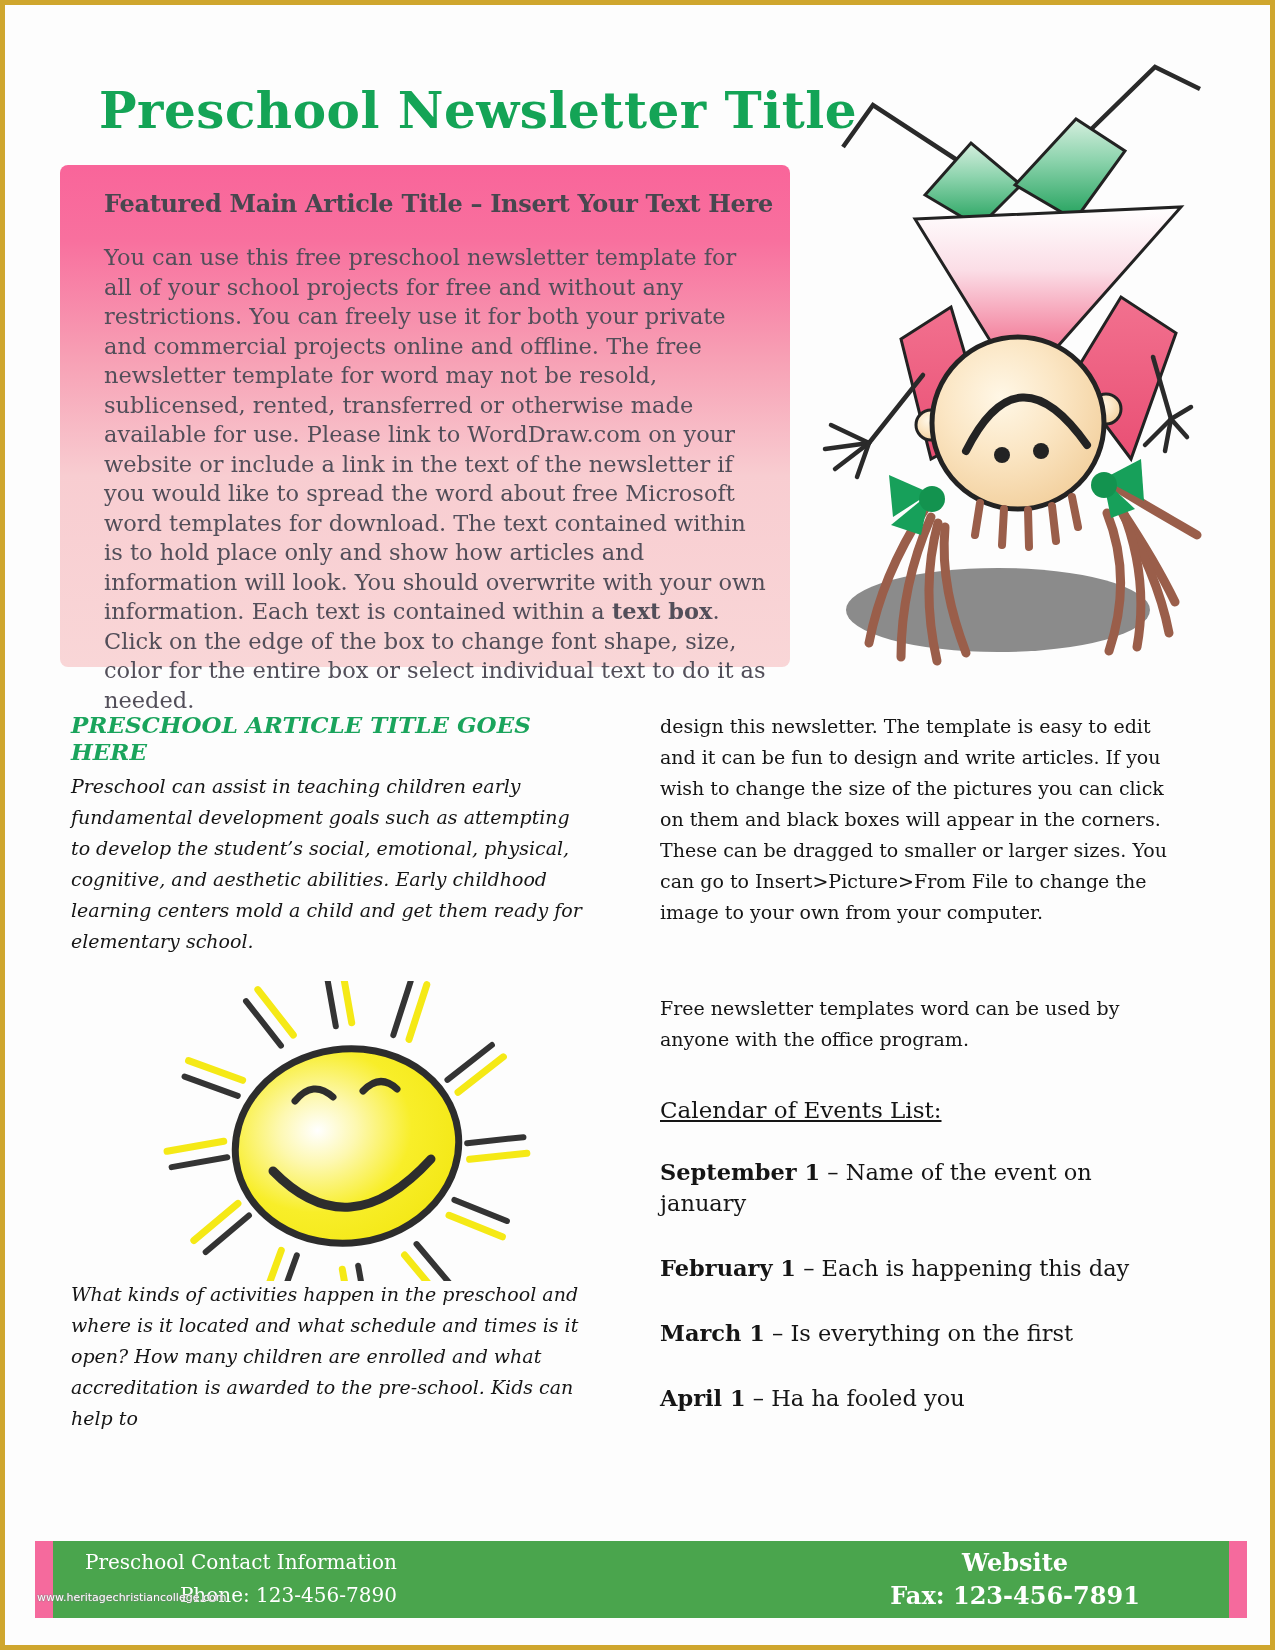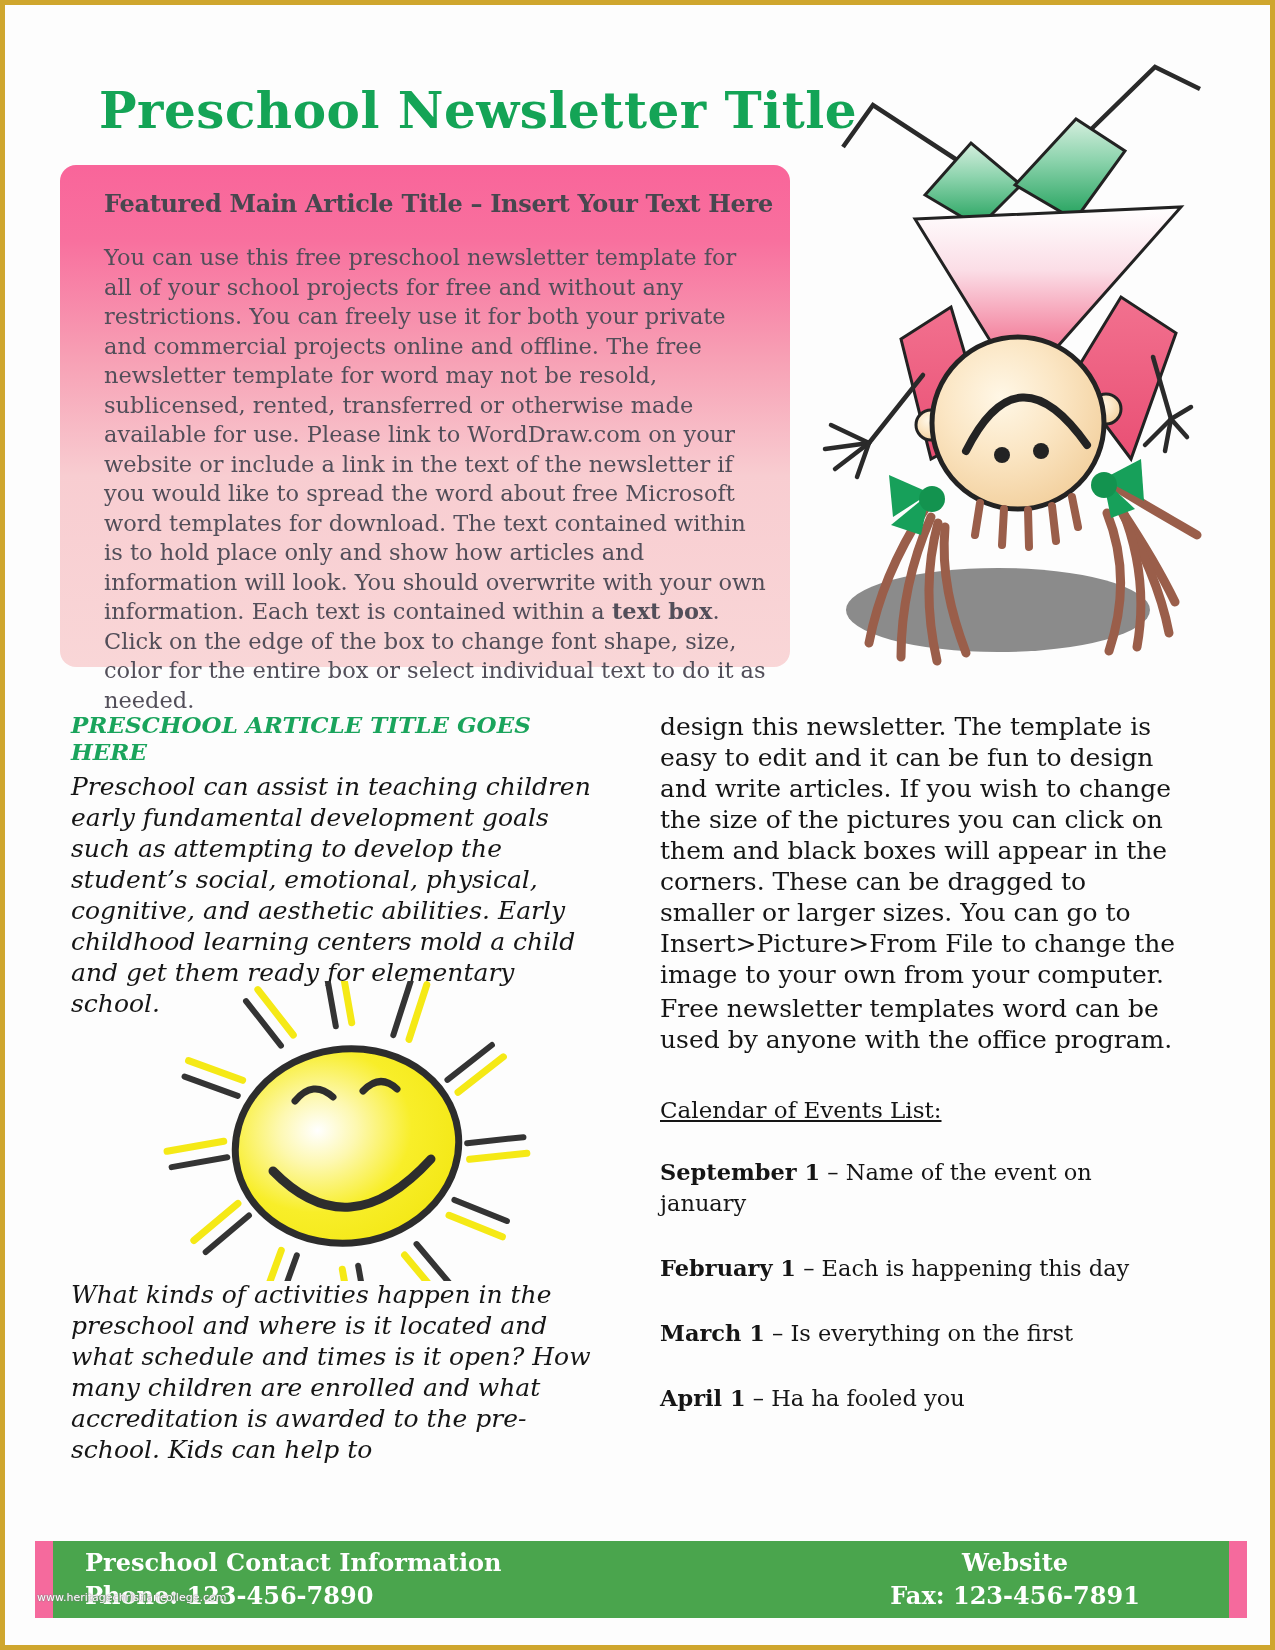--- a/index.html
+++ b/index.html
@@ -10,42 +10,42 @@
     box-sizing:border-box;
     overflow:hidden;
     font-family:"DejaVu Serif", serif;
   }
   .newsletter-title {
     position:absolute; left:66px; top:76px;
     font-size:50px; font-weight:bold; color:#14a456; letter-spacing:0.5px;margin-left:28px;
   }
   .featured-box {
     position:absolute; left:55px; top:160px; width:730px; height:502px;
-    border-radius:16px;
+    border-radius:8px;
     background:linear-gradient(180deg,#f9659a 0%, #f8709e 15%, #f79fb4 38%, #f8cdd1 62%, #f9d6d7 100%);
   }
   .featured-heading {
     position:absolute; left:44px; top:24px;
     font-size:24px; font-weight:bold; color:#48474f; letter-spacing:-0.3px;
   }
   .featured-body {
     position:absolute; left:44px; top:78px; width:666px;
     font-size:22.5px; line-height:29.5px; color:#524e59;
   }
   .girl-svg { position:absolute; left:768px; top:52px; width:432px; height:612px; }
   .sun-svg  { position:absolute; left:132px; top:976px; width:420px; height:300px; }
 
   .col-left  { position:absolute; left:66px;  top:700px; width:522px; height:780px;font-style:italic; }
   .col-right { position:absolute; left:653px; top:700px; width:518px; height:780px; }
 
   .article-heading {
     position:absolute; left:0; top:6px;
     font-size:23px; font-weight:bold; color:#1aa45c;
   }
-  .bodytext { font-size:25px; line-height:31px; color:#151515; }
+  .bodytext { font-size:19px; line-height:31px; color:#151515; }
   .col-left .p1 { position:absolute; left:0; top:66px;  width:522px; }
   .col-left .p2 { position:absolute; left:0; top:574px; width:522px; }
   .col-right .p1 { position:absolute; left:2px; top:6px;   width:516px; }
   .col-right .p2 { position:absolute; left:2px; top:288px; width:516px; }
   .calendar-heading {
     position:absolute; left:2px; top:392px;
     font-size:23px; color:#151515; text-decoration:underline;
   }
   .events { position:absolute; left:2px; top:452px; width:516px; }
   .event  { margin-bottom:34px; font-size:22.5px; line-height:31px; color:#151515; }
@@ -53,21 +53,21 @@
 
   .footer-bar {
     position:absolute; left:30px; top:1536px; width:1212px; height:77px;
     background:#4aa54d;
   }
   .footer-cap { position:absolute; top:0; width:18px; height:77px; background:#f56a9d; }
   .cap-left  { left:0; }
   .cap-right { right:0; }
   .footer-left {
     position:absolute; left:50px; top:5px;
-    color:#ffffff; font-weight:bold; font-size:24px; line-height:33px;
+    color:#ffffff; font-weight:normal; font-size:20px; line-height:33px;text-align:right;
   }
   .footer-right {
     position:absolute; left:830px; top:5px; width:300px; text-align:center;
     color:#ffffff; font-weight:bold; font-size:24px; line-height:33px;
   }
   .watermark {
     position:absolute; left:32px; top:1586px; z-index:5;
     font-family:"DejaVu Sans", sans-serif; font-size:11px; color:#ffffff;
     text-shadow:0 0 2px #888888, 0 0 1px #666666;
   }

